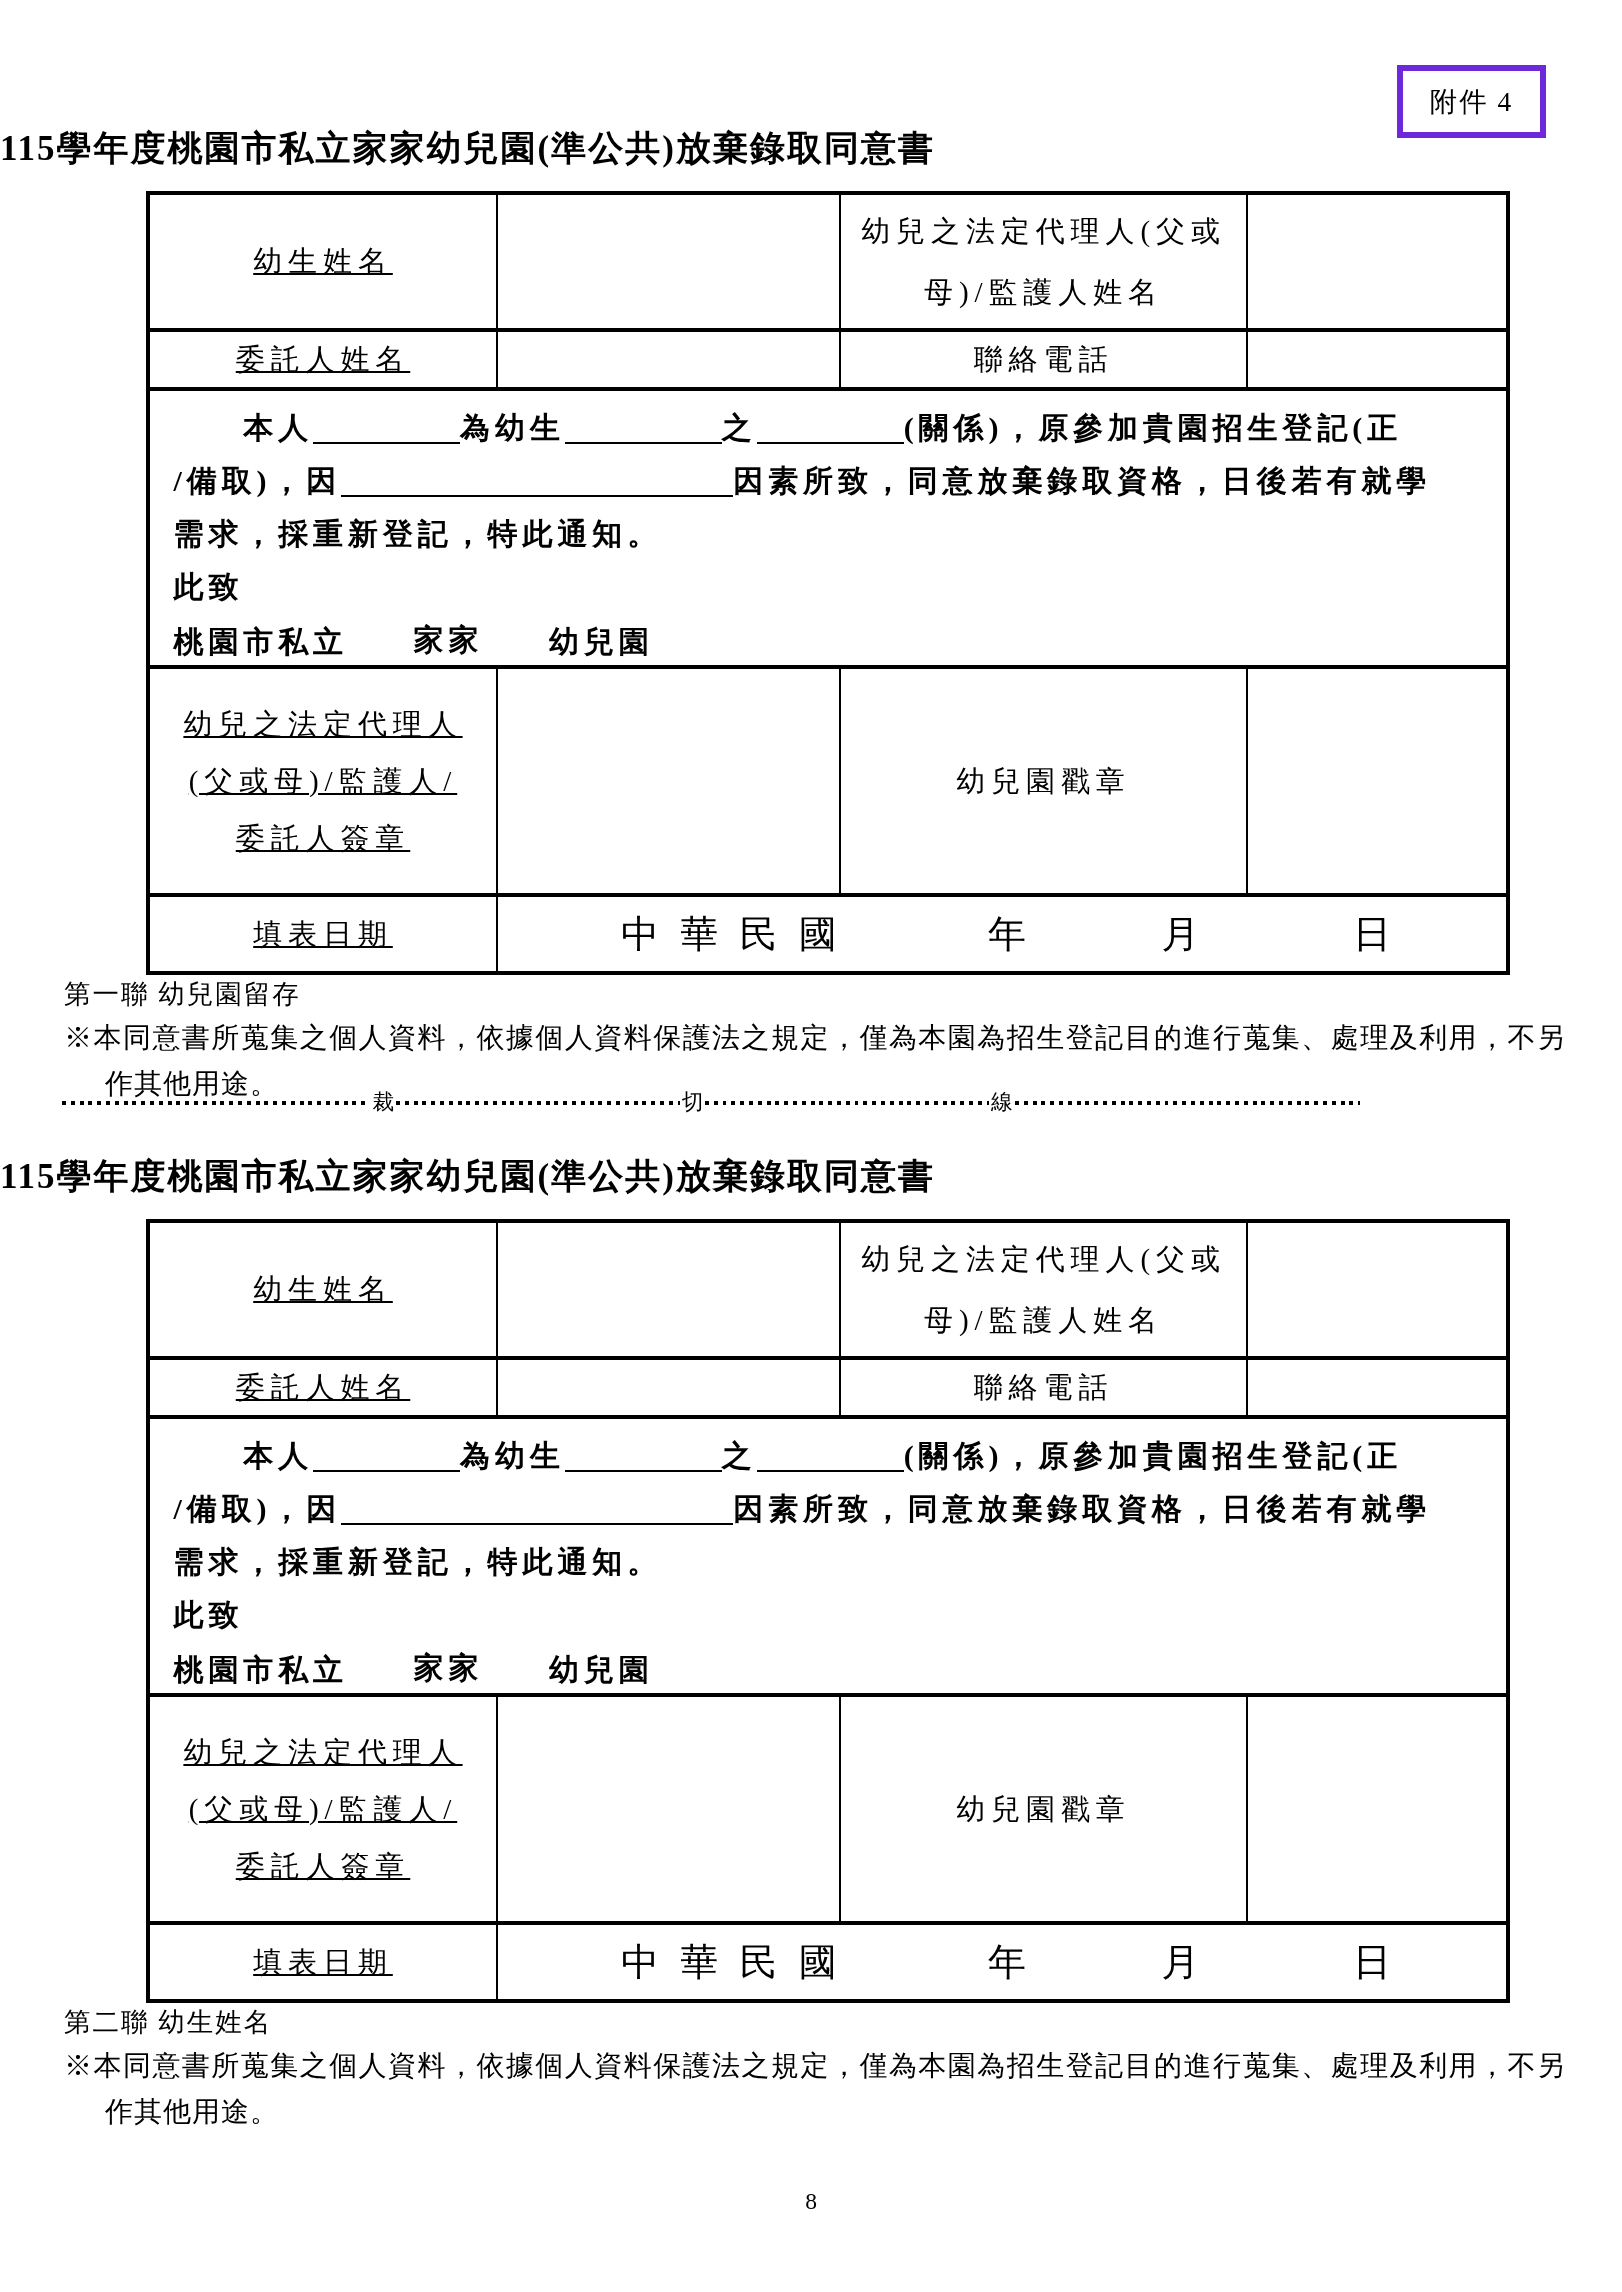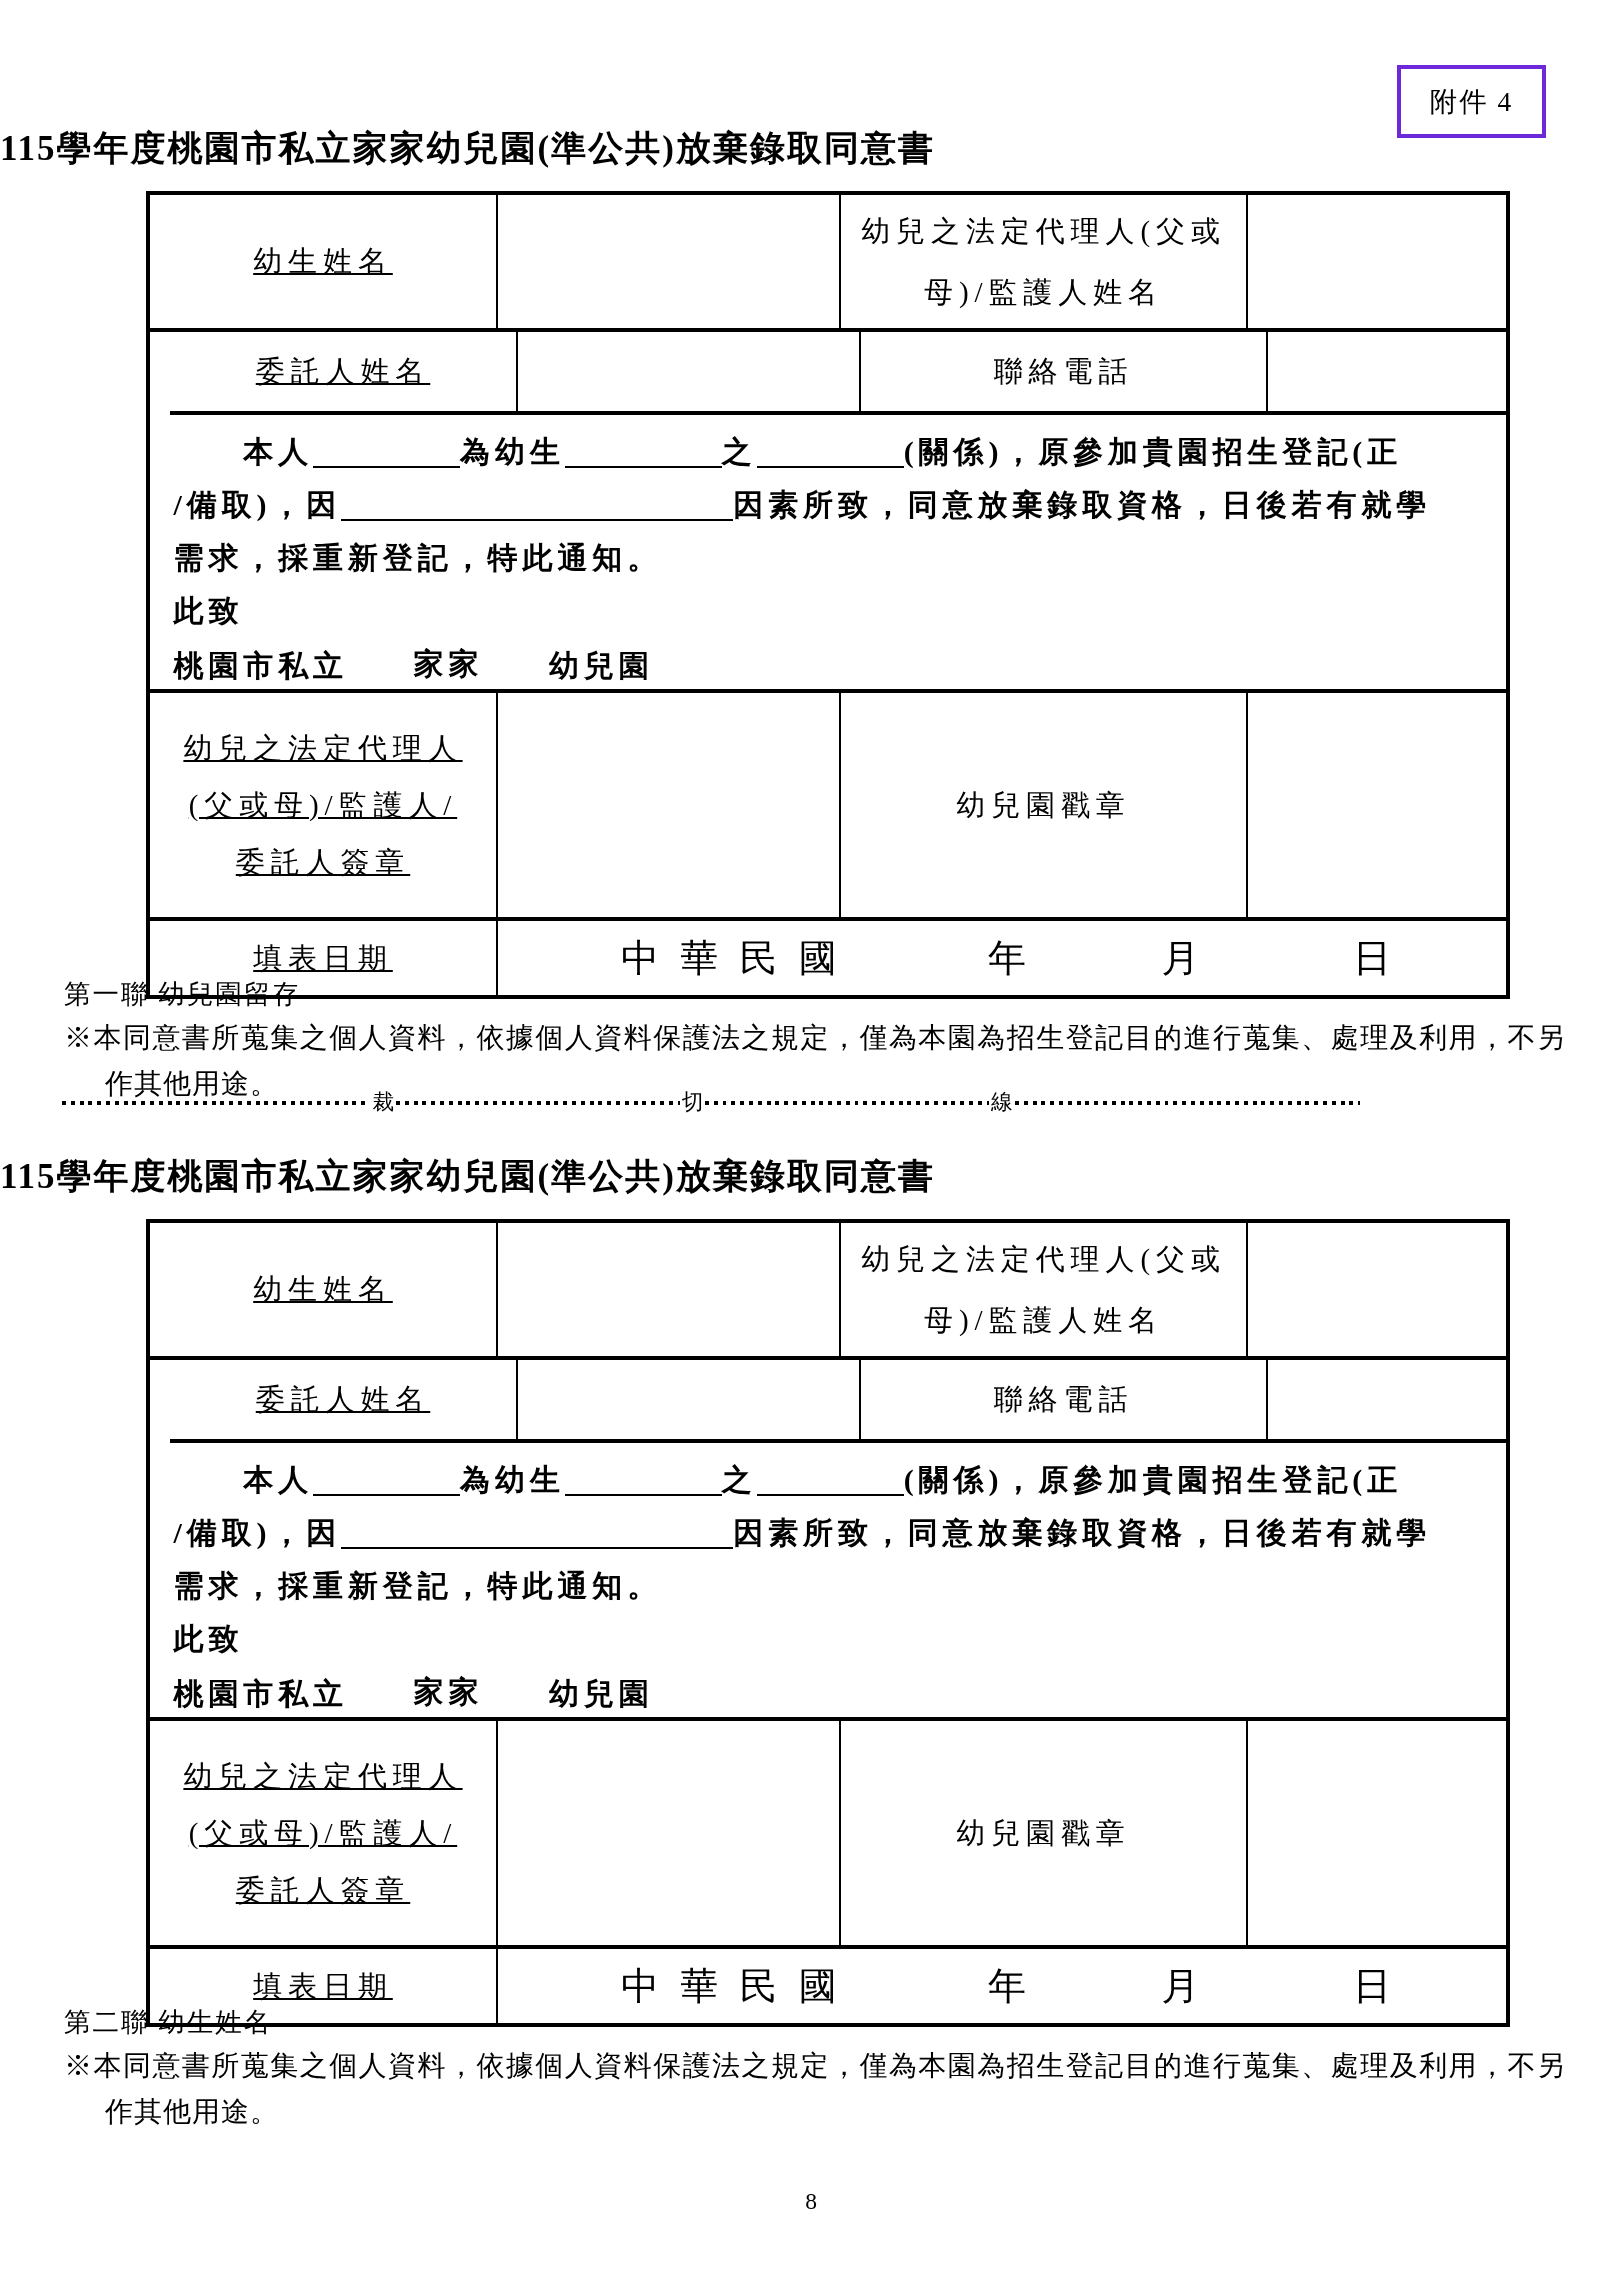--- a/index.html
+++ b/index.html
@@ -7,39 +7,39 @@
     position:relative;
     width:1622px;height:2293px;
     background:#ffffff;
     color:#000;
     font-family:"Liberation Serif","DejaVu Serif",serif;
     overflow:hidden;
   }
   
   .att-box{
     position:absolute;left:1397px;top:65px;width:149px;height:73px;
-    border:4px solid #6d28d9;display:flex;align-items:center;justify-content:center;
+    border:6px solid #6d28d9;display:flex;align-items:center;justify-content:center;
     font-size:27.4px;letter-spacing:2px;box-sizing:border-box;
   }
   
   .copy{position:absolute;left:0;width:1622px;height:1029px;}
   .copy.c1{top:125px;}
   .copy.c2{top:1153px;}
   .ftitle{
     position:absolute;left:0;top:0;width:100%;
     text-align:left;font-size:35px;font-weight:bold;letter-spacing:2px;
   }
   .tbl{
     position:absolute;left:146px;top:66px;width:1364px;
     border:4.9px solid #000;box-sizing:border-box;background:#fff;
   }
   .trow{display:flex;border-bottom:4.9px solid #000;box-sizing:border-box;}
   .trow:last-child{border-bottom:none;}
   .r1{height:137px;}
-  .r2{height:83px;margin-left:20px;}
+  .r2{height:59px;}
   .r3{height:278px;}
   .r4{height:228px;}
   .r5{height:74px;}
   .cell{box-sizing:border-box;border-right:2.9px solid #000;height:100%;
         display:flex;align-items:center;justify-content:center;text-align:center;}
   .cell:last-child{border-right:none;}
   .cw1{width:348px;text-decoration:underline;}
   .cw2{width:343px;}
   .cw3{width:407px;}
   .cw4{flex:1;}

